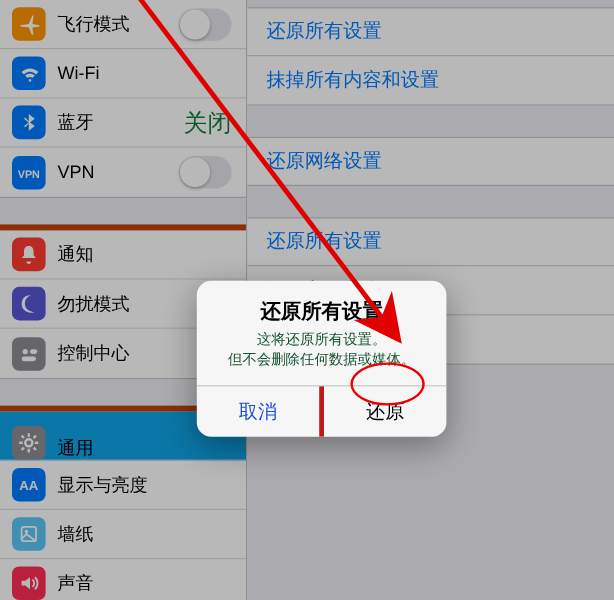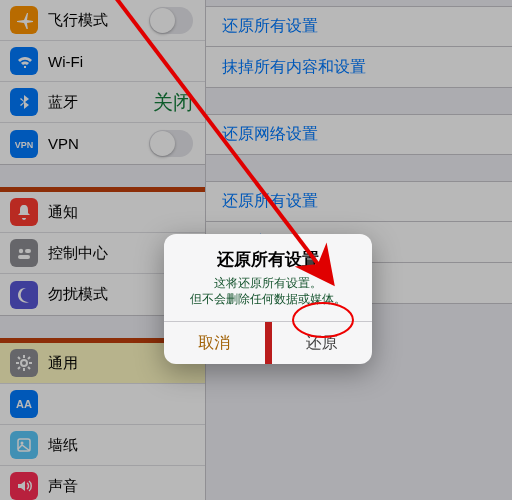--- a/index.html
+++ b/index.html
@@ -5,21 +5,21 @@
   * { margin: 0; padding: 0; box-sizing: border-box; font-family: -apple-system, "Helvetica Neue", Arial, sans-serif; }
   body { width: 512px; height: 500px; overflow: hidden; background: #efeff4; position: relative; }
   .screen { display: flex; width: 512px; height: 500px; }
   .sidebar { width: 206px; background: #efeff4; border-right: 1px solid #c8c7cc; overflow: hidden; }
   .detail  { width: 306px; background: #efeff4; overflow: hidden; }
 
   .group { background: #fff; border-top: 5px solid #c2410c; border-bottom: 1px solid #c8c7cc; margin-bottom: 22px; }
   .group.first { border-top: none; }
   .item { display: flex; align-items: center; height: 41px; padding-left: 10px; font-size: 15px; color: #000; border-bottom: 1px solid #e0e0e4; position: relative; }
   .item:last-child { border-bottom: none; }
-  .item.selected { background: #fef9c3; }
+  .item.selected { background: #0ea5e9; align-items: flex-end; }
   .icon { width: 28px; height: 28px; border-radius: 6px; margin-right: 10px; display: flex; align-items: center; justify-content: center; flex: 0 0 28px; }
   .icon svg { width: 18px; height: 18px; }
   .label { flex: 1; }
   .right-acc { padding-right: 12px; color: #15803d; font-size: 20px; display:flex; align-items:center; gap:4px;}
 
   .toggle { width: 44px; height: 27px; background: #e5e5ea; border-radius: 14px; position: relative; }
   .toggle .knob { width: 25px; height: 25px; background: #fff; border-radius: 50%; position: absolute; top: 1px; left: 1px; box-shadow: 0 1px 3px rgba(0,0,0,.3); }
 
   
   .dsection { margin-top: 6px; }
@@ -30,22 +30,22 @@
 
   
   .dim { position:absolute; inset:0; background:rgba(0,0,0,.28); }
 
   
   .alert { position:absolute; left:164px; top:234px; width:208px; background:#f6f6f7; border-radius:12px; overflow:hidden; box-shadow:0 8px 28px rgba(0,0,0,.35); }
   .alert .at { text-align:center; padding:14px 14px 2px; font-size:17px; font-weight:600; }
   .alert .am { text-align:center; padding:2px 16px 14px; font-size:12px; color:#14532d; line-height:1.35; }
   .alert .btns { display:flex; border-top:1px solid #c8c7cc; }
   .alert .btn { flex:1; height:42px; display:flex; align-items:center; justify-content:center; font-size:16px; }
-  .alert .btn:first-child { border-right:7px solid #b91c1c; color:#a16207; }
-  .alert .btn:last-child  { color:#404040; }
+  .alert .btn:first-child { border-right:4px solid #b91c1c; color:#1d4ed8; }
+  .alert .btn:last-child  { color:#000000; }
 
   
   .arrow-svg { position:absolute; left:0; top:0; width:512px; height:500px; pointer-events:none; }
   .circle-ann { position:absolute; border:2px solid #e00; border-radius:50%; pointer-events:none; }
 </style>
 </head>
 <body>
 
 <div class="screen">
   <div class="sidebar" id="sidebar">
@@ -97,54 +97,55 @@
       <div class="group">
         <div class="item">
           <div class="icon" style="background: rgb(255, 59, 48);">
             <svg viewBox="0 0 18 18">
               <path d="M9 2c3 0 4 2 4 5v3l2 2H3l2-2V7c0-3 1-5 4-5zM7 15h4c0 1-1 2-2 2s-2-1-2-2z" fill="#fff"></path>
             </svg>
           </div>
           <span class="label">通知</span>
         </div>
         <div class="item">
+          <div class="icon" style="background: rgb(88, 86, 214);">
+            <svg viewBox="0 0 18 18">
+              <path d="M11 2c-4 1-6 5-5 9 1 3 4 5 8 5-2 1-5 1-8-1C2 12 2 6 6 3c2-1 3-1 5-1z" fill="#fff"></path>
+            </svg>
+          </div>
+          <span class="label">勿扰模式</span>
+        </div>
+        <div class="item">
           <div class="icon" style="background: rgb(142, 142, 147);">
             <svg viewBox="0 0 18 18">
               <circle cx="6" cy="7" r="2.2" fill="#fff"></circle>
               <rect x="10" y="5" width="6" height="4" rx="2" fill="#fff"></rect>
               <rect x="3" y="11" width="12" height="4" rx="2" fill="#fff"></rect>
             </svg>
           </div>
           <span class="label">控制中心</span>
         </div>
-        <div class="item">
-          <div class="icon" style="background: rgb(88, 86, 214);">
-            <svg viewBox="0 0 18 18">
-              <path d="M11 2c-4 1-6 5-5 9 1 3 4 5 8 5-2 1-5 1-8-1C2 12 2 6 6 3c2-1 3-1 5-1z" fill="#fff"></path>
-            </svg>
-          </div>
-          <span class="label">勿扰模式</span>
-        </div>
       </div>
       <div class="group">
         <div class="item selected">
           <div class="icon" style="background: rgb(142, 142, 147);">
             <svg viewBox="0 0 18 18">
               <circle cx="9" cy="9" r="3" fill="none" stroke="#fff" stroke-width="2"></circle>
               <path d="M9 1v3M9 14v3M1 9h3M14 9h3M3 3l2 2M13 13l2 2M15 3l-2 2M5 13l-2 2" stroke="#fff" stroke-width="2"></path>
             </svg>
           </div>
           <span class="label">通用</span>
         </div>
         <div class="item">
           <div class="icon" style="background: rgb(0, 122, 255);">
             <svg viewBox="0 0 18 18">
               <text x="9" y="13" font-size="11" font-weight="700" fill="#fff" text-anchor="middle">AA</text>
             </svg>
           </div>
+          <span class="label">显示与亮度</span>
         </div>
         <div class="item">
           <div class="icon" style="background: rgb(90, 200, 250);">
             <svg viewBox="0 0 18 18">
               <rect x="3" y="3" width="12" height="12" rx="2" fill="none" stroke="#fff" stroke-width="1.5"></rect>
               <circle cx="7" cy="7" r="1.5" fill="#fff"></circle>
               <path d="M3 13l4-4 8 6" stroke="#fff" stroke-width="1.5" fill="none"></path>
             </svg>
           </div>
           <span class="label">墙纸</span>

